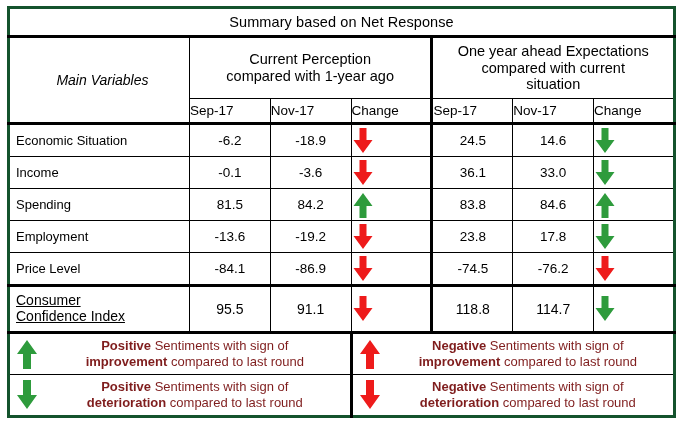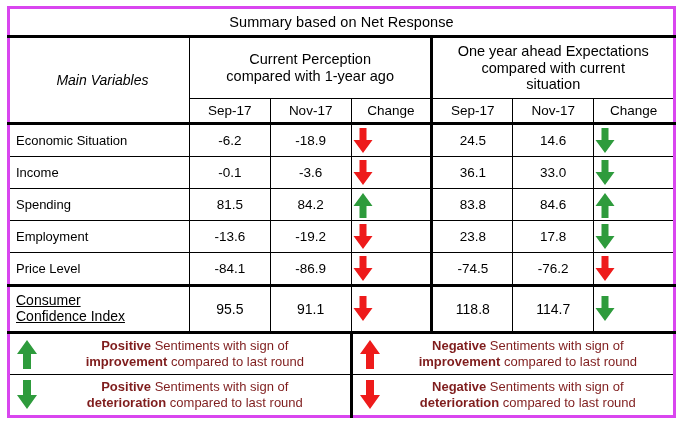--- a/index.html
+++ b/index.html
@@ -29,21 +29,21 @@
   }
   table.main td, table.main th {
     border: 1px solid #000000;
     padding: 0;
     font-weight: normal;
     color: #000000;
     background: #ffffff;
   }
   
   .frame {
-    border: 3px solid #d946ef;
+    border: 3px solid #14532d;
     box-sizing: border-box;
   }
   .title-cell {
     text-align: center;
     font-size: 14.5px;
     font-weight: bold;
     height: 26px;
     line-height: 26px;
     letter-spacing: .1px;
     border-bottom: 3px solid #000 !important;
@@ -57,21 +57,21 @@
     padding: 2px 4px !important;
   }
   .mainvar-head {
     font-size: 14px;
     padding-left: 6px !important;
     vertical-align: middle;
     text-align: center;
     font-style: italic;
   }
   .sub-head {
-    text-align: center;
+    text-align: left;
     font-size: 13.5px;
     font-weight: bold;
     height: 23px;
     margin-top: 22px;
   }
   .rowlabel {
     font-size: 13px;
     padding-left: 6px !important;
     text-align: left;
     height: 31px;

